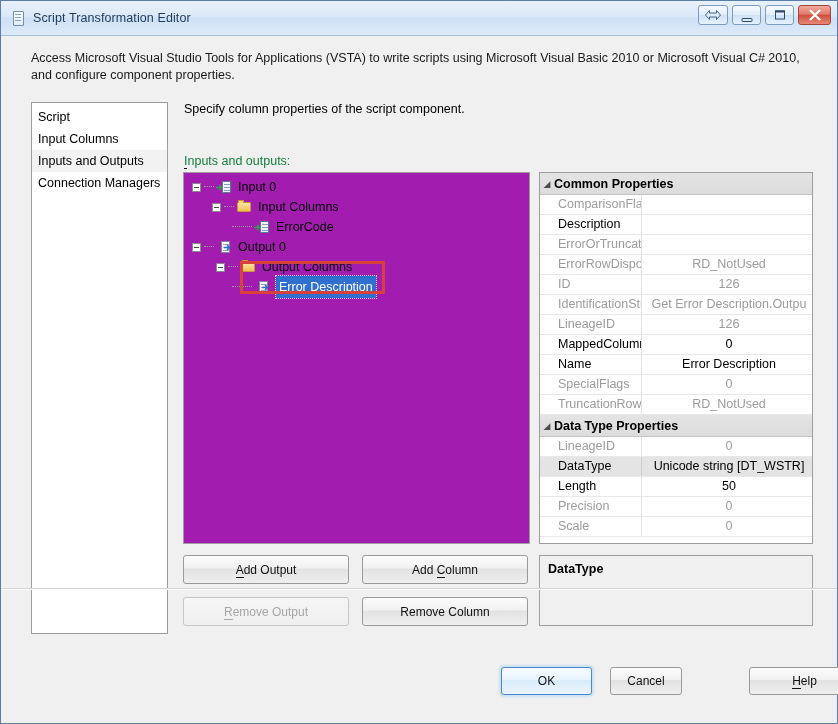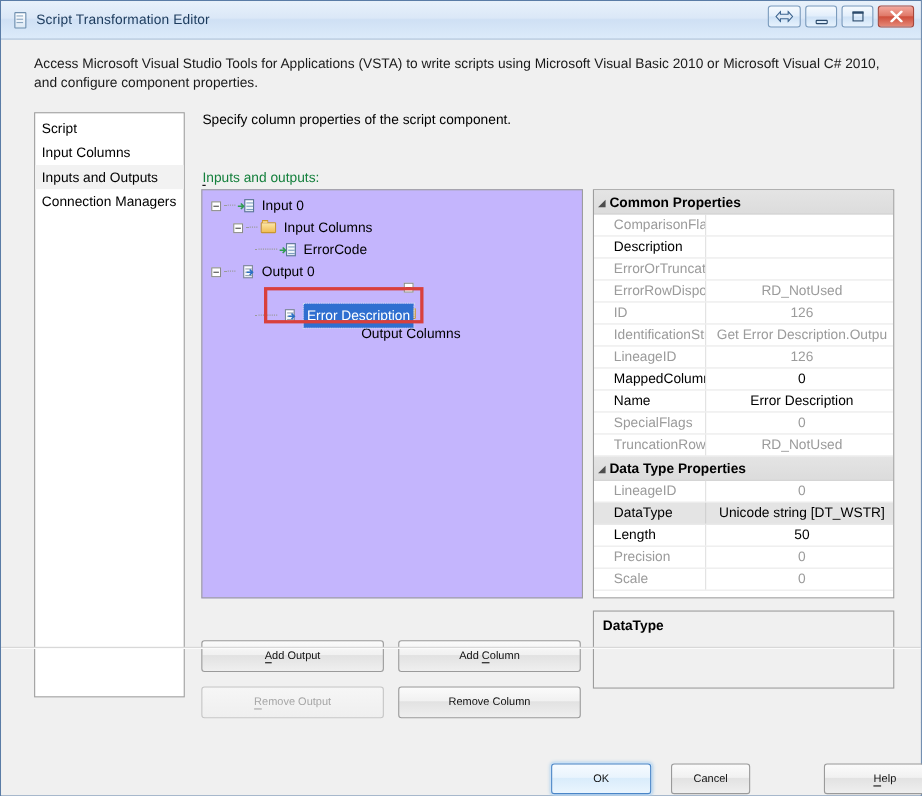--- a/index.html
+++ b/index.html
@@ -85,21 +85,21 @@
   .pane-label{
     position:absolute;left:183px;top:8px;font-size:12.5px;color:#000;
   }
   .io-label{
     position:absolute;left:183px;top:60px;font-size:12.5px;color:#15803d;
   }
   .io-label u{text-decoration:none;border-bottom:1px solid #000;}
   
   .tree{
     position:absolute;left:182px;top:78px;width:347px;height:372px;
-    background:#c4b5fd;border:1px solid #9d9d9d;box-sizing:border-box;
+    background:#a21caf;border:1px solid #9d9d9d;box-sizing:border-box;
     overflow:hidden;padding-top:4px;
   }
   .tnode{
     position:relative;height:20px;line-height:20px;white-space:nowrap;font-size:12.5px;
     display:flex;align-items:center;
   }
   .exp{
     width:9px;height:9px;border:1px solid #8a8a8a;background:#fff;box-sizing:border-box;
     position:relative;flex:0 0 9px;margin-right:3px;
   }
@@ -146,22 +146,22 @@
     outline:1px dotted #c8d8f0;
   }
   .redbox{
     position:absolute;left:56px;top:88px;width:145px;height:33px;
     border:3px solid #d9403c;box-sizing:border-box;pointer-events:none;
   }
   
   .btn{
     border:1px solid #9a9a9a;border-radius:3px;box-sizing:border-box;
     background:linear-gradient(to bottom,#fbfbfb 0%,#f1f1f1 45%,#e2e2e2 48%,#efefef 100%);
-    font-family:"Liberation Sans",sans-serif;font-size:10px;color:#111;
-    display:flex;align-items:center;justify-content:center;margin-top:27px;
+    font-family:"Liberation Sans",sans-serif;font-size:12px;color:#111;
+    display:flex;align-items:center;justify-content:center;
   }
   .btn.disabled{color:#a6a6a6;border-color:#c6c6c6;
     background:linear-gradient(to bottom,#f6f6f6,#efefef);}
   .btn u{text-decoration:none;border-bottom:1px solid currentColor;}
   .btn.default{
     border:1px solid #4a86c8;
     box-shadow:0 0 0 1px #cfe3f6, 0 0 3px 1px #a9cdeb;
     background:linear-gradient(to bottom,#f6fbff 0%,#e9f4fd 45%,#d9ecfb 48%,#eaf5fe 100%);
   }
   #btn-add-output{position:absolute;left:182px;top:461px;width:166px;height:29px;}
@@ -293,21 +293,21 @@
         <span class="dotline"></span>
         <span class="ticon">
           <span class="ico-doc"></span>
           <svg class="arr" style="left:8px;" viewBox="0 0 8 7">
               <path d="M0 3.5 L5 3.5 M3 1 L5.5 3.5 L3 6" stroke="#2b6fc4" stroke-width="1.5" fill="none"></path>
             </svg>
         </span>
         <span class="lbl">Output 0</span>
       </div>
 
-      <div class="tnode" style="padding-left:32px;flex-direction:column;">
+      <div class="tnode" style="padding-left:32px;">
         <span class="exp"></span>
         <span class="dotline"></span>
         <span class="ticon">
             <span class="ico-folder"></span>
           </span>
         <span class="lbl">Output Columns</span>
       </div>
 
       <div class="tnode" style="padding-left:48px;">
         <span class="dotline" style="flex:0 0 20px;"></span>

